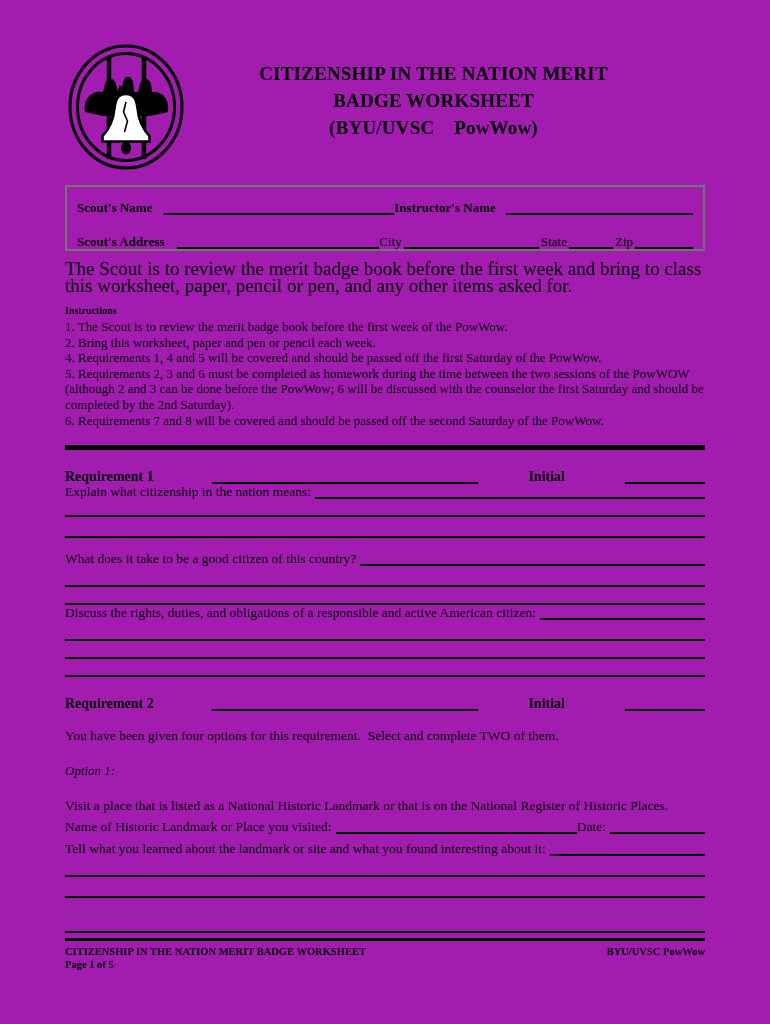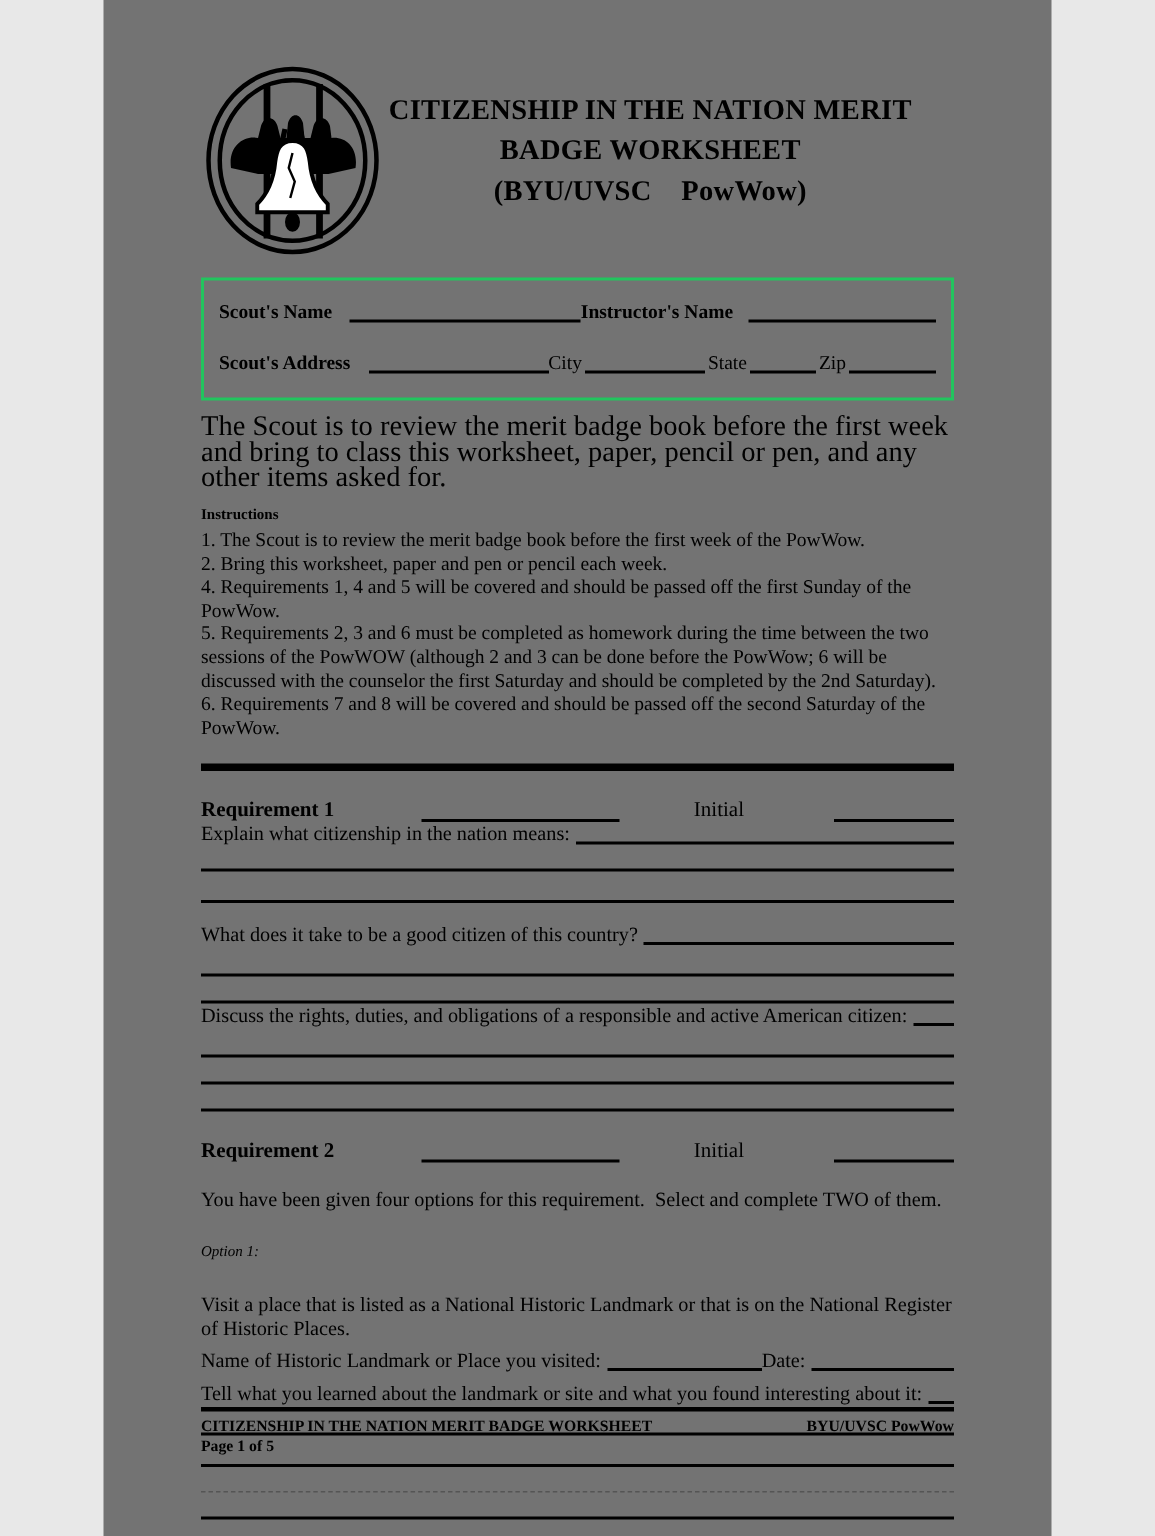--- a/index.html
+++ b/index.html
@@ -1,35 +1,35 @@
 <!DOCTYPE html>
 <html><head>
 <meta charset="utf-8">
 <style>
   html,body{margin:0;padding:0;background:#e8e8e8;}
   .page{
     position:relative;
-    width:632px;height:1024px;
-    background:#737373;
+    width:770px;height:1024px;
+    background:#a21caf;
     margin:0 auto;
     font-family:"Liberation Serif", serif;
     color:#000;
     overflow:hidden;
   }
   .content{padding:42px 65px 0 65px;}
 
   
   .header{display:flex;align-items:flex-start;}
   .logo-wrap{width:125px;flex:0 0 125px;}
   .title-block{flex:1;text-align:center;margin-top:18px;margin-right:28px;}
   .title-line{font-weight:bold;font-size:19px;line-height:27px;letter-spacing:.2px;}
   .title-line3{white-space:pre;}
 
   
-  .info-box{margin-top:13px;border:2px solid #22c55e;padding:14px 8px 16px 10px;font-size:13px;}
+  .info-box{margin-top:13px;border:2px solid #737373;padding:14px 8px 0 10px;font-size:13px;}
   .row{display:flex;align-items:flex-end;}
   .info-row2{margin-top:20px;}
   .lbl-b{font-weight:bold;white-space:nowrap;line-height:14px;}
   .lbl{white-space:nowrap;line-height:14px;}
   .fill{border-bottom:2px solid #000;height:12px;margin:0 2px;}
   .fill-name{flex:1.35;margin-left:12px;margin-right:0;}
   .fill-instr{flex:1.1;margin-left:10px;}
   .fill-addr{flex:1.5;margin-left:12px;margin-right:0;}
   .fill-city{flex:1;margin-right:2px;}
   .fill-state{flex:0 0 44px;}
@@ -38,34 +38,34 @@
   .intro-p{margin:9px 0 0 0;font-size:19px;line-height:17px;}
 
   .instructions-heading{margin:9px 0 0 0;font-size:10px;font-weight:bold;line-height:16px;}
   .instr-item{margin:0;font-size:13px;line-height:15.6px;}
 
   .thick-rule{margin-top:17px;height:5px;background:#000;}
 
   .req-row{display:flex;align-items:flex-end;margin-top:19px;font-size:14px;gap:48px;}
   .req-label{font-weight:bold;white-space:nowrap;line-height:15px;}
   .req-fill{flex:1;border-bottom:2px solid #000;height:13px;margin:0 0 0 10px;}
-  .initial-label{font-weight:normal;white-space:nowrap;line-height:15px;margin-left:2px;}
+  .initial-label{font-weight:bold;white-space:nowrap;line-height:15px;margin-left:2px;}
   .initial-fill{flex:0 0 80px;border-bottom:2px solid #000;height:13px;margin-left:12px;}
 
   .q-row{display:flex;align-items:flex-end;font-size:13.5px;}
   .q-row .lbl{line-height:15px;}
   .q-fill{flex:1;border-bottom:2px solid #000;height:12px;margin-left:4px;}
 
   .wline{height:0;border-bottom:2px solid #000;margin-top:19px;}
   .wline-dashed{height:0;border-bottom:1px dashed #555;margin-top:16px;}
   .mt13{margin-top:13px;}
   .mt16{margin-top:16px;}
 
   .req2-intro{margin:17px 0 0 0;font-size:13.5px;line-height:16px;white-space:pre-wrap;}
-  .option-label{margin:19px 0 0 0;font-size:10px;font-style:italic;line-height:16px;}
+  .option-label{margin:19px 0 0 0;font-size:13px;font-style:italic;line-height:16px;}
   .visit-p{margin:19px 0 0 0;font-size:13.5px;line-height:16px;}
   .nd-row{margin-top:5px;align-items:flex-end;}
   .date-fill{flex:0 0 95px;}
   .tell-row{margin-top:7px;}
 
   
   .footer{position:absolute;left:65px;right:65px;top:938px;}
   .footer-rule{height:3px;background:#000;}
   .footer-row{display:flex;justify-content:space-between;margin-top:4px;}
   .footer-text{font-size:10.5px;font-weight:bold;line-height:13px;}
@@ -121,21 +121,21 @@
         <span class="lbl">Zip</span>
         <span class="fill fill-zip"></span>
       </div>
     </div>
 
     <p class="intro-p">The Scout is to review the merit badge book before the first week and bring to class this worksheet, paper, pencil or pen, and any other items asked for.</p>
 
     <p class="instructions-heading">Instructions</p>
     <p class="instr-item">1. The Scout is to review the merit badge book before the first week of the PowWow.</p>
     <p class="instr-item">2. Bring this worksheet, paper and pen or pencil each week.</p>
-    <p class="instr-item">4. Requirements 1, 4 and 5 will be covered and should be passed off the first Sunday of the PowWow.</p>
+    <p class="instr-item">4. Requirements 1, 4 and 5 will be covered and should be passed off the first Saturday of the PowWow.</p>
     <p class="instr-item">5. Requirements 2, 3 and 6 must be completed as homework during the time between the two sessions of the PowWOW (although 2 and 3 can be done before the PowWow; 6 will be discussed with the counselor the first Saturday and should be completed by the 2nd Saturday).</p>
     <p class="instr-item">6. Requirements 7 and 8 will be covered and should be passed off the second Saturday of the PowWow.</p>
 
     <div class="thick-rule"></div>
 
     <div class="req-row">
       <span class="req-label">Requirement 1</span>
       <span class="req-fill"></span>
       <span class="initial-label">Initial</span>
       <span class="initial-fill"></span>

